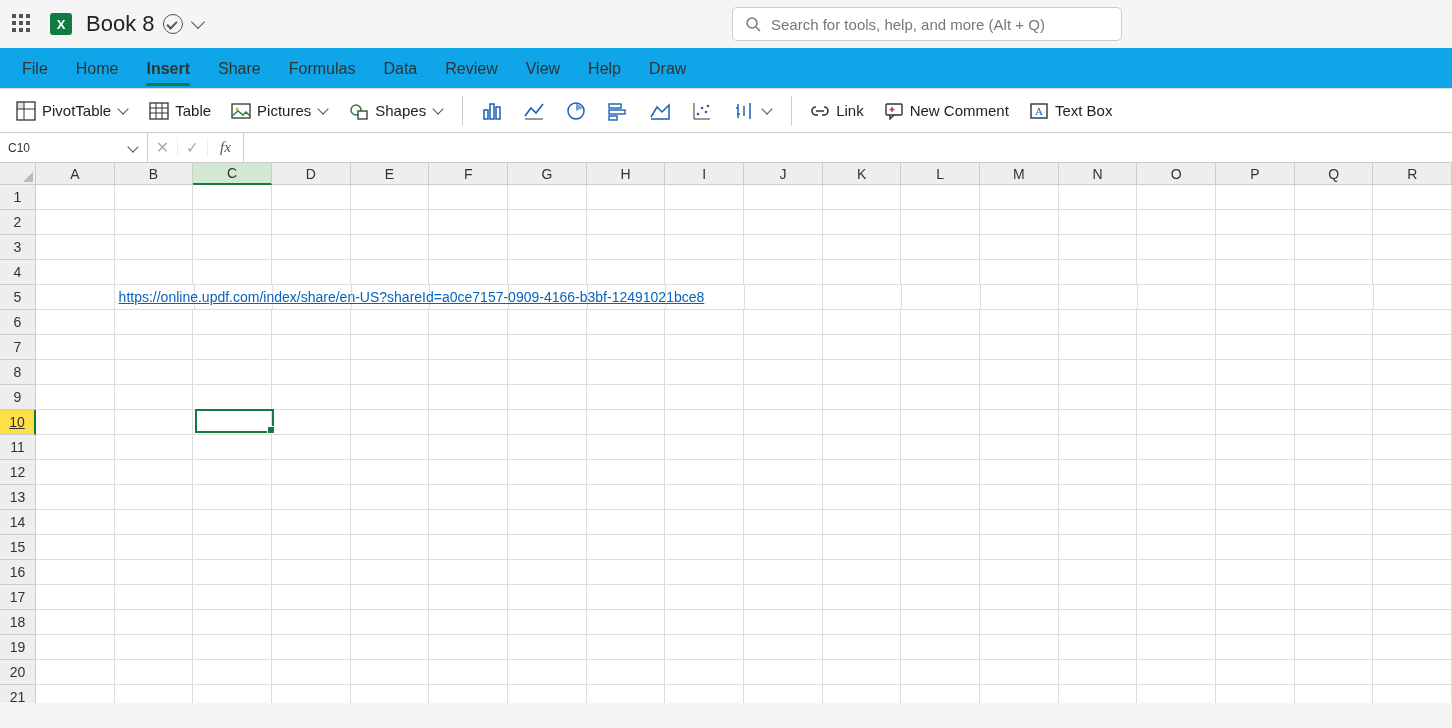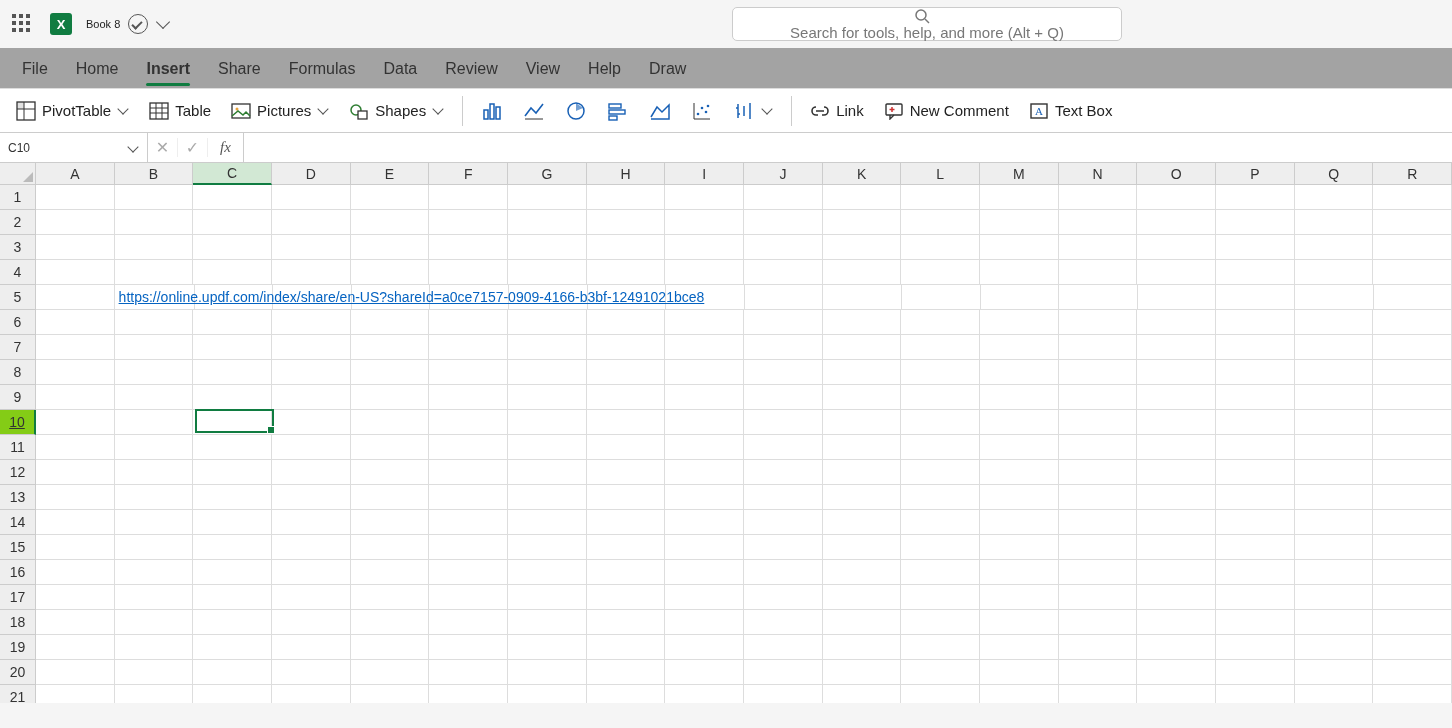--- a/index.html
+++ b/index.html
@@ -32,21 +32,21 @@
   .excel-icon {
     width: 22px; height: 22px;
     background: #107C41;
     color: #fff;
     font-weight: bold;
     font-size: 13px;
     display: flex; align-items: center; justify-content: center;
     border-radius: 3px;
     margin-right: 14px;
   }
-  .doc-title { font-size: 11px; color: #222; margin-right: 8px; }
+  .doc-title { font-size: 22px; color: #222; margin-right: 8px; }
   .save-icon {
     width: 20px; height: 20px;
     border: 1.8px solid #555;
     border-radius: 50%;
     position: relative;
     margin-right: 6px;
   }
   .save-icon::after {
     content: "";
     position: absolute;
@@ -68,33 +68,32 @@
     margin-right: 320px;
     display: flex;
     align-items: center;
     width: 390px;
     height: 34px;
     background: #fff;
     border: 1px solid #ccc;
     border-radius: 5px;
     padding: 0 12px;
     color: #777;
-    flex-direction: column;
   }
   .searchbox svg { margin-right: 10px; flex-shrink:0; }
   .searchbox span { font-size: 15px; }
 
   
   .ribbon-tabs {
     display: flex;
     align-items: flex-end;
     height: 40px;
     padding: 0 8px;
     gap: 0;
-    background: #a3a3a3;
+    background: #0ea5e9;
   }
   .ribbon-tabs .tab {
     padding: 8px 14px 10px;
     font-size: 16px;
     color: #333;
     cursor: pointer;
     position: relative;
   }
   .ribbon-tabs .tab.active {
     font-weight: 600;
@@ -206,21 +205,21 @@
     width:36px;
   }
   .row-h {
     height:25px; width:36px;
     border-right:1px solid #ccc;
     border-bottom:1px solid #ccc;
     display:flex; align-items:center; justify-content:center;
     font-size:14px; color:#333;
     background:#eee;
   }
-  .row-h.sel { background:#84cc16; border-right:2px solid #107C41;text-decoration:underline; }
+  .row-h.sel { background:#fde047; border-right:2px solid #107C41;text-decoration:underline; }
   .cells {
     position:absolute; left:36px; top:22px; right:0; bottom:0;
   }
   .cell-row { display:flex; height:25px; }
   .cell {
     width:80px; height:25px;
     border-right:1px solid #ddd;
     border-bottom:1px solid #ddd;
     padding:0 4px;
     font-size:14px;

